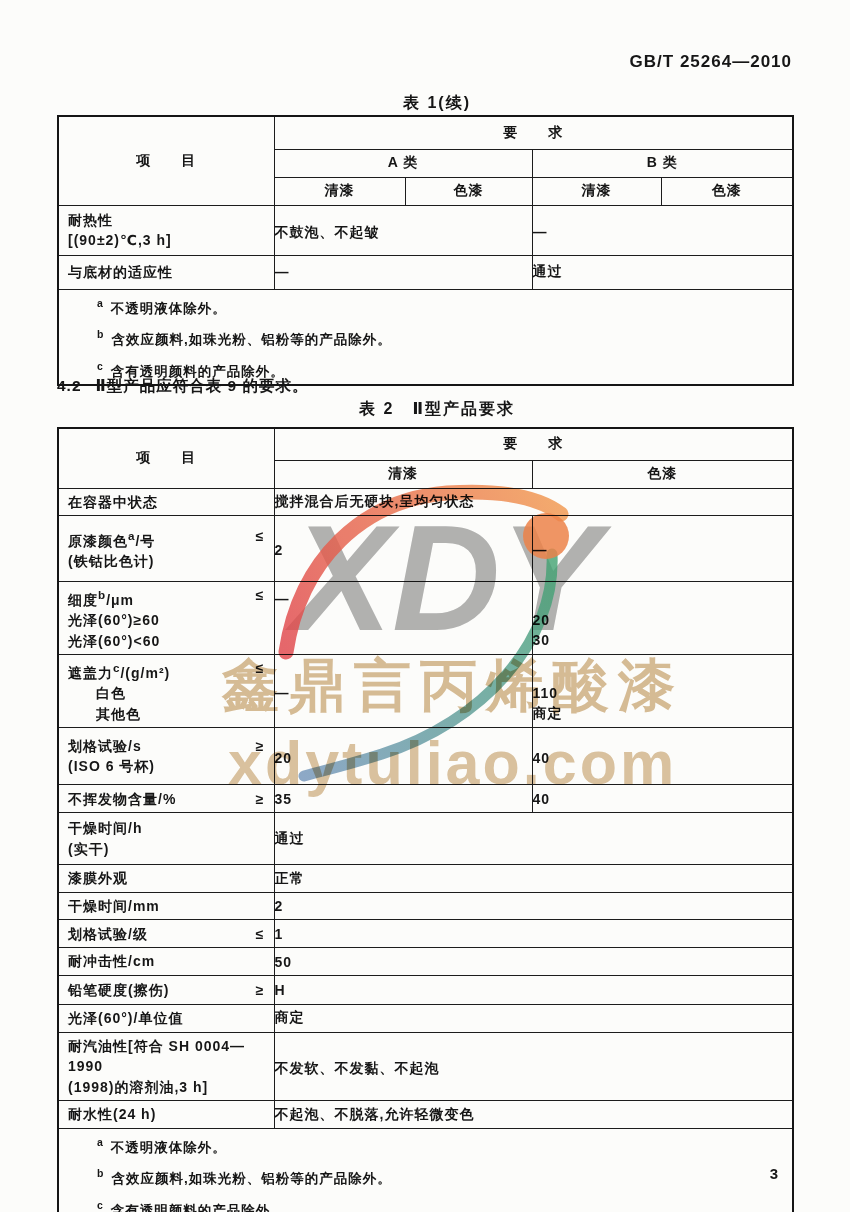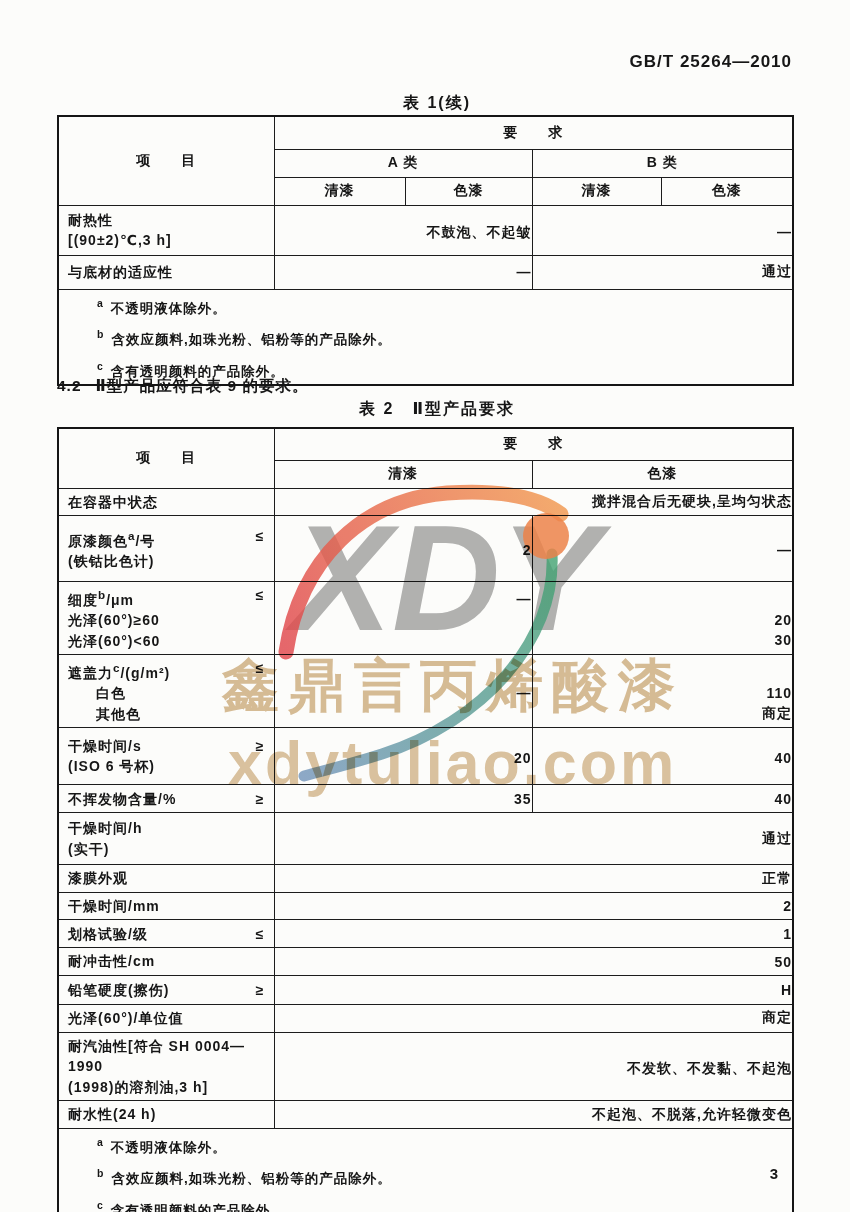--- a/index.html
+++ b/index.html
@@ -34,21 +34,21 @@
     border:1.2px solid #1c1c1c;
     font-size:14px;font-weight:700;letter-spacing:1px;
     padding:0;vertical-align:middle;overflow:hidden;
   }
   .std-table th{text-align:center;}
   .item-cell{text-align:left;}
   .item-cell .rel{position:relative;padding:3px 9px;}
   .sym{position:absolute;right:9px;top:3px;font-weight:700;}
   .line{line-height:20.5px;min-height:20.5px;}
   .indent{padding-left:28px;}
-  .val{text-align:right;}
+  .val{text-align:left;}
   .top{vertical-align:top;}
   .top .vpad{padding-top:4px;}
   .footnote-cell{padding:9px 14px 8px 30px;text-align:left;vertical-align:top;}
   .fn-line{line-height:26px;font-size:13.5px;font-weight:700;letter-spacing:1px;padding-left:38px;}
   .fn-line sup{font-size:10.5px;margin-right:7px;font-weight:700;}
   .page-number{
     position:absolute;top:1165px;right:72px;
     font-size:15px;font-weight:700;
   }
   
@@ -210,21 +210,21 @@
         <td class="val top">
           <div class="line vpad"></div>
           <div class="line">110</div>
           <div class="line">商定</div>
         </td>
       </tr>
 
       <tr style="height:57px">
         <td class="item-cell top">
           <div class="rel">
-            <div class="line"><span>干燥时间/s</span><span class="sym">≥</span></div>
+            <div class="line"><span>划格试验/s</span><span class="sym">≥</span></div>
             <div class="line">(ISO 6 号杯)</div>
           </div>
         </td>
         <td class="val top">
             <div class="line vpad">20</div>
           </td>
         <td class="val top">
             <div class="line vpad">40</div>
           </td>
       </tr>

